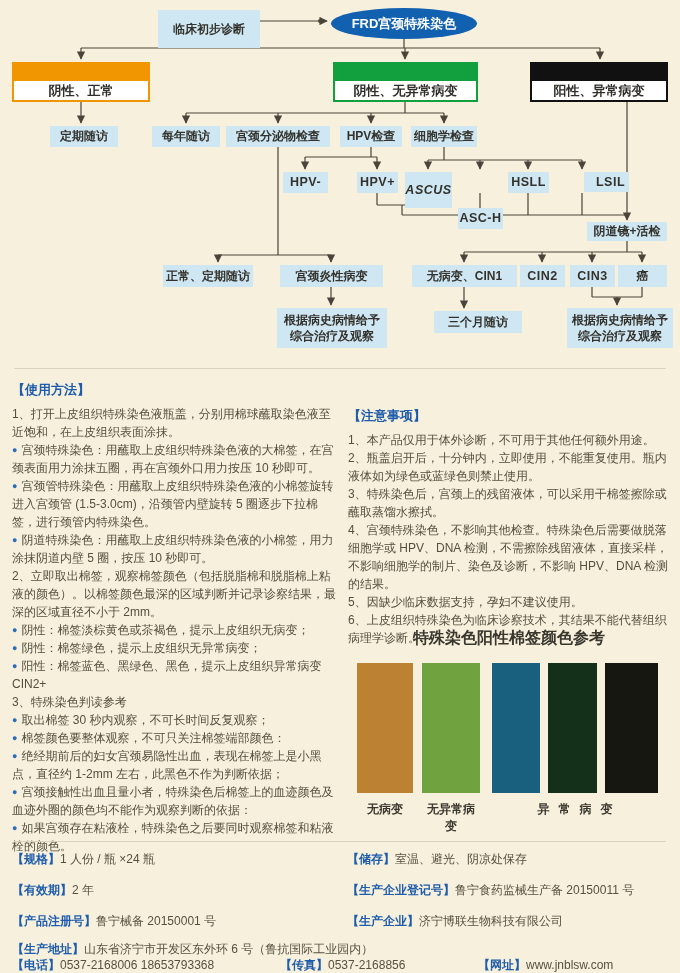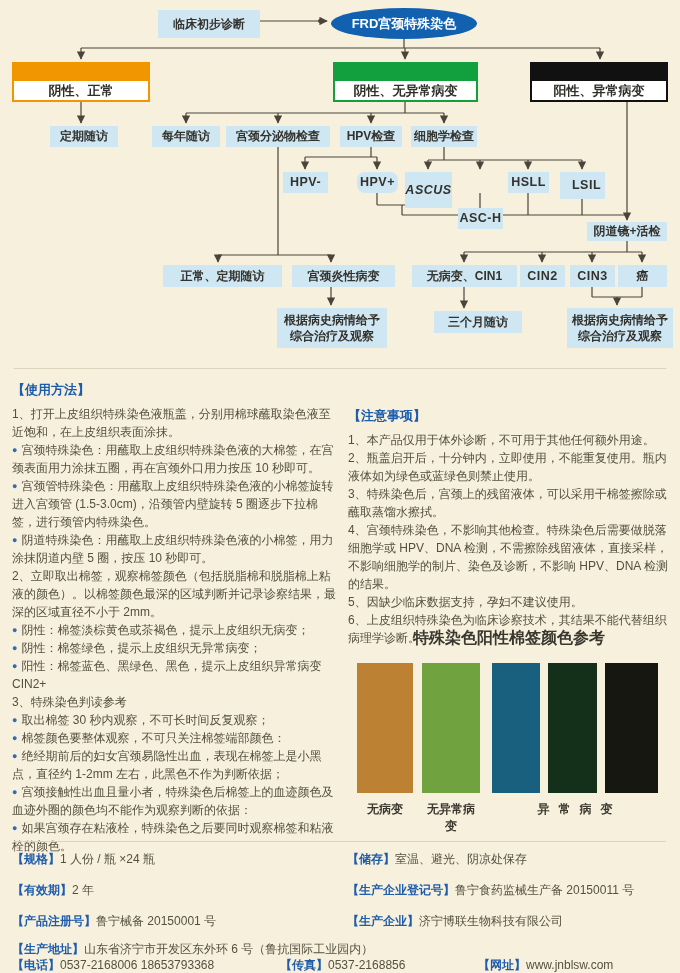--- a/index.html
+++ b/index.html
@@ -102,21 +102,21 @@
       <line x1="464" y1="287" x2="464" y2="308" marker-end="url(#arw)"></line>
       <line x1="592" y1="287" x2="592" y2="297"></line>
       <line x1="642" y1="287" x2="642" y2="297"></line>
       <line x1="592" y1="297" x2="642" y2="297"></line>
       <line x1="617" y1="297" x2="617" y2="305" marker-end="url(#arw)"></line>
       <circle cx="320" cy="21" r="2" fill="#4a443a" stroke="none"></circle>
       <circle cx="627" cy="215" r="2" fill="#4a443a" stroke="none"></circle>
     </g>
   </svg>
 
-  <div class="fnode" style="left:158px;top:10px;width:102px;height:28px;">临床初步诊断</div>
+  <div class="fnode" style="left:158px;top:10px;width:102px;height:38px;">临床初步诊断</div>
   <div class="ellipse" style="left: 331px; top: 8px; width: 146px; height: 31px; background: rgb(17, 97, 176);">FRD宫颈特殊染色</div>
 
   <div class="hdr" style="left: 333px; width: 145px; border-color: rgb(18, 160, 62);">
     <div class="hdr-band" style="background: rgb(18, 160, 62);"></div>
     <div class="hdr-label">阴性、无异常病变</div>
   </div>
   <div class="hdr" style="left: 12px; width: 138px; border-color: rgb(241, 149, 0);">
     <div class="hdr-band" style="background: rgb(241, 149, 0);"></div>
     <div class="hdr-label">阴性、正常</div>
   </div>
@@ -125,30 +125,30 @@
     <div class="hdr-label">阳性、异常病变</div>
   </div>
 
   <div class="fnode" style="left:50px;top:126px;width:68px;height:21px;">定期随访</div>
   <div class="fnode" style="left:152px;top:126px;width:68px;height:21px;">每年随访</div>
   <div class="fnode" style="left:226px;top:126px;width:104px;height:21px;">宫颈分泌物检查</div>
   <div class="fnode" style="left:340px;top:126px;width:62px;height:21px;">HPV检查</div>
   <div class="fnode" style="left:411px;top:126px;width:66px;height:21px;">细胞学检查</div>
 
   <div class="fnode en" style="left:283px;top:172px;width:45px;height:21px;">HPV-</div>
-  <div class="fnode en" style="left:357px;top:172px;width:41px;height:21px;border-radius:8px;">HPV+</div>
+  <div class="fnode en" style="left:357px;top:172px;width:41px;height:21px;">HPV+</div>
   <div class="fnode en" style="left:405px;top:172px;width:47px;height:36px;font-style:italic;">ASCUS</div>
   <div class="fnode en" style="left:458px;top:172px;width:45px;height:21px;margin-top:36px;">ASC-H</div>
   <div class="fnode en" style="left:508px;top:172px;width:41px;height:21px;">HSLL</div>
-  <div class="fnode en" style="left:560px;top:172px;width:45px;height:27px;padding-left:8px;">LSIL</div>
+  <div class="fnode en" style="left:584px;top:172px;width:45px;height:20px;padding-left:8px;">LSIL</div>
 
   <div class="fnode" style="left:587px;top:222px;width:80px;height:19px;">阴道镜+活检</div>
 
-  <div class="fnode" style="left:163px;top:265px;width:119px;height:22px;font-family:Liberation Serif, serif;">正常、定期随访</div>
-  <div class="fnode" style="left:292px;top:265px;width:103px;height:22px;">宫颈炎性病变</div>
+  <div class="fnode" style="left:163px;top:265px;width:90px;height:22px;font-family:Liberation Serif, serif;">正常、定期随访</div>
+  <div class="fnode" style="left:280px;top:265px;width:103px;height:22px;">宫颈炎性病变</div>
   <div class="fnode" style="left:412px;top:265px;width:105px;height:22px;">无病变、CIN1</div>
   <div class="fnode en" style="left:520px;top:265px;width:45px;height:22px;">CIN2</div>
   <div class="fnode en" style="left:570px;top:265px;width:45px;height:22px;">CIN3</div>
   <div class="fnode" style="left:618px;top:265px;width:49px;height:22px;">癌</div>
 
   <div class="fnode" style="left:277px;top:308px;width:110px;height:40px;">根据病史病情给予
 综合治疗及观察</div>
   <div class="fnode" style="left:434px;top:311px;width:88px;height:22px;">三个月随访</div>
   <div class="fnode" style="left:567px;top:308px;width:106px;height:40px;">根据病史病情给予
 综合治疗及观察</div>

